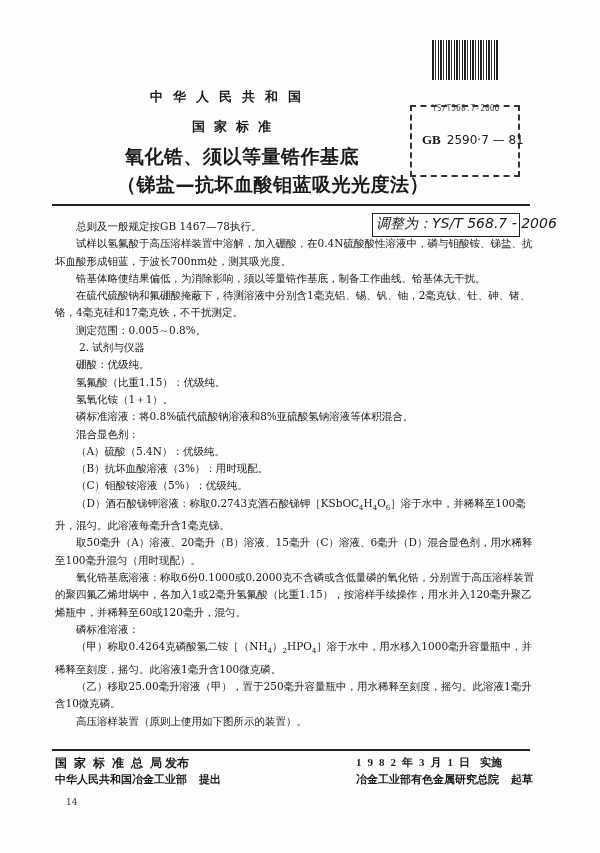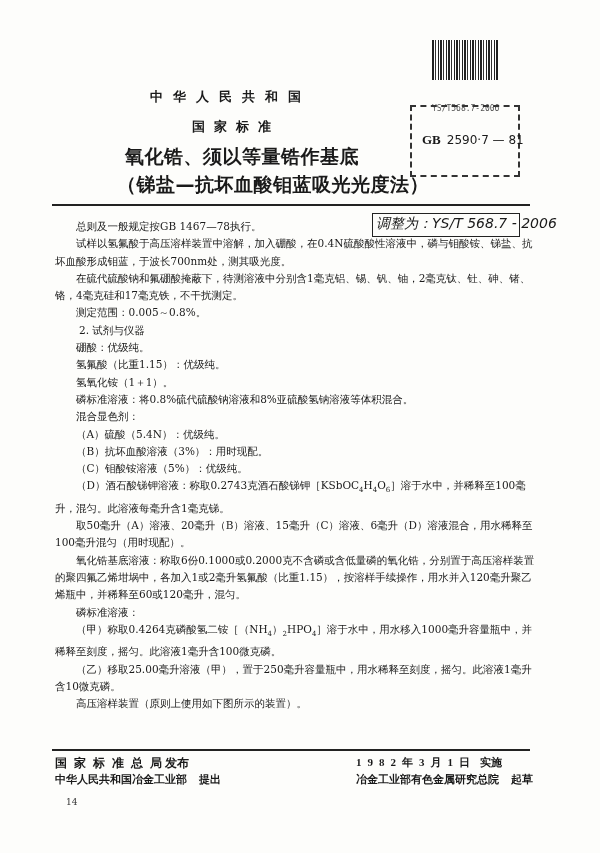--- a/index.html
+++ b/index.html
@@ -60,33 +60,34 @@
 </div>
 
 <div class="abs rule-top"></div>
 
 <div class="abs adjust-box"></div>
 <div class="abs adjust-text">调整为：YS/T 568.7 - 2006</div>
 
 <div class="abs body-text">
   <p class="ind1">总则及一般规定按GB 1467—78执行。</p>
   <p class="indh">试样以氢氟酸于高压溶样装置中溶解，加入硼酸，在0.4N硫酸酸性溶液中，磷与钼酸铵、锑盐、抗坏血酸形成钼蓝，于波长700nm处，测其吸光度。</p>
+  <p class="indh">锆基体略使结果偏低，为消除影响，须以等量锆作基底，制备工作曲线。铪基体无干扰。</p>
   <p class="indh">在硫代硫酸钠和氟硼酸掩蔽下，待测溶液中分别含1毫克铝、锡、钒、铀，2毫克钛、钍、砷、锗、铬，4毫克硅和17毫克铁，不干扰测定。</p>
   <p class="ind1">测定范围：0.005～0.8%。</p>
   <p class="ind2">2. 试剂与仪器</p>
   <p class="ind1">硼酸：优级纯。</p>
   <p class="ind1">氢氟酸（比重1.15）：优级纯。</p>
   <p class="ind1">氢氧化铵（1＋1）。</p>
   <p class="ind1">磷标准溶液：将0.8%硫代硫酸钠溶液和8%亚硫酸氢钠溶液等体积混合。</p>
   <p class="ind1">混合显色剂：</p>
   <p class="ind1">（A）硫酸（5.4N）：优级纯。</p>
   <p class="ind1">（B）抗坏血酸溶液（3%）：用时现配。</p>
   <p class="ind1">（C）钼酸铵溶液（5%）：优级纯。</p>
   <p class="indh"><span>（D）酒石酸锑钾溶液：称取0.2743克酒石酸锑钾［KSbOC</span><sub>4</sub><span>H</span><sub>4</sub><span>O</span><sub>6</sub><span>］溶于水中，并稀释至100毫升，混匀。此溶液每毫升含1毫克锑。</span></p>
-  <p class="indh">取50毫升（A）溶液、20毫升（B）溶液、15毫升（C）溶液、6毫升（D）溶液混合，用水稀释至100毫升混匀（用时现配）。</p>
+  <p class="indh">取50毫升（A）溶液、20毫升（B）溶液、15毫升（C）溶液、6毫升（D）混合显色剂，用水稀释至100毫升混匀（用时现配）。</p>
   <p class="indh">氧化锆基底溶液：称取6份0.1000或0.2000克不含磷或含低量磷的氧化锆，分别置于高压溶样装置的聚四氟乙烯坩埚中，各加入1或2毫升氢氟酸（比重1.15），按溶样手续操作，用水并入120毫升聚乙烯瓶中，并稀释至60或120毫升，混匀。</p>
   <p class="ind1">磷标准溶液：</p>
   <p class="indh"><span>（甲）称取0.4264克磷酸氢二铵［（NH</span><sub>4</sub><span>）</span><sub>2</sub><span>HPO</span><sub>4</sub><span>］溶于水中，用水移入1000毫升容量瓶中，并稀释至刻度，摇匀。此溶液1毫升含100微克磷。</span></p>
   <p class="indh">（乙）移取25.00毫升溶液（甲），置于250毫升容量瓶中，用水稀释至刻度，摇匀。此溶液1毫升含10微克磷。</p>
   <p class="ind1">高压溶样装置（原则上使用如下图所示的装置）。</p>
 </div>
 
 <div class="abs rule-bottom"></div>
 
 <div class="abs foot-l1">

